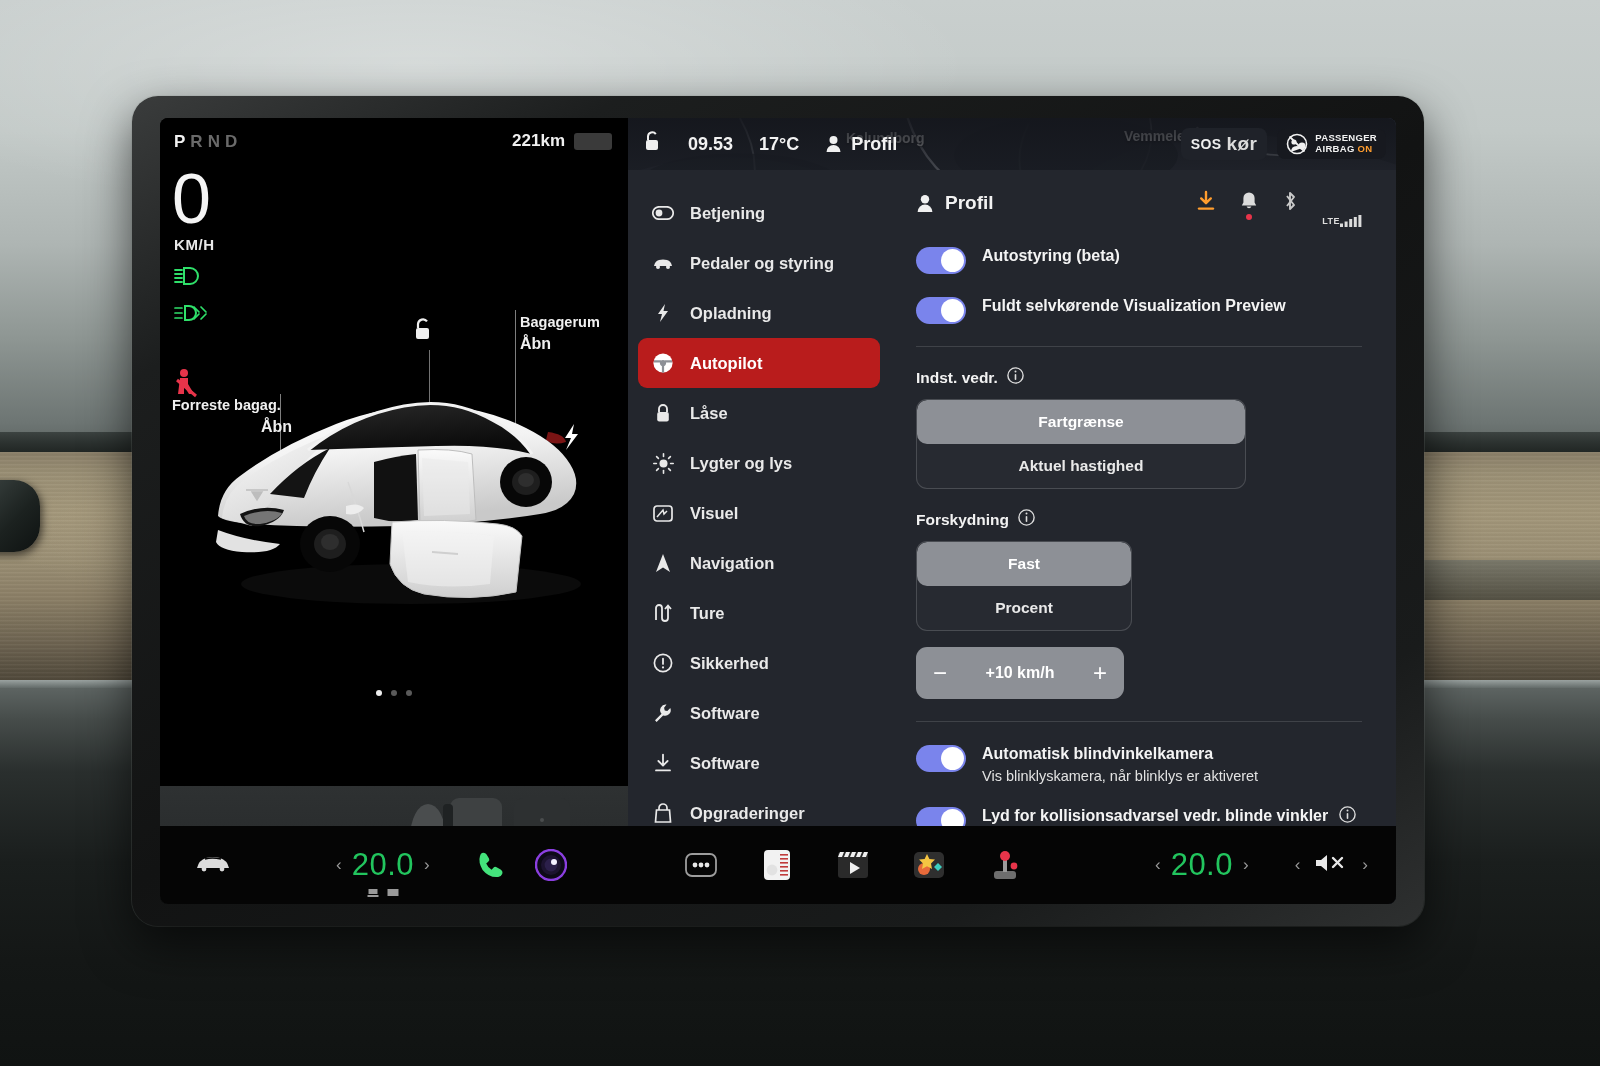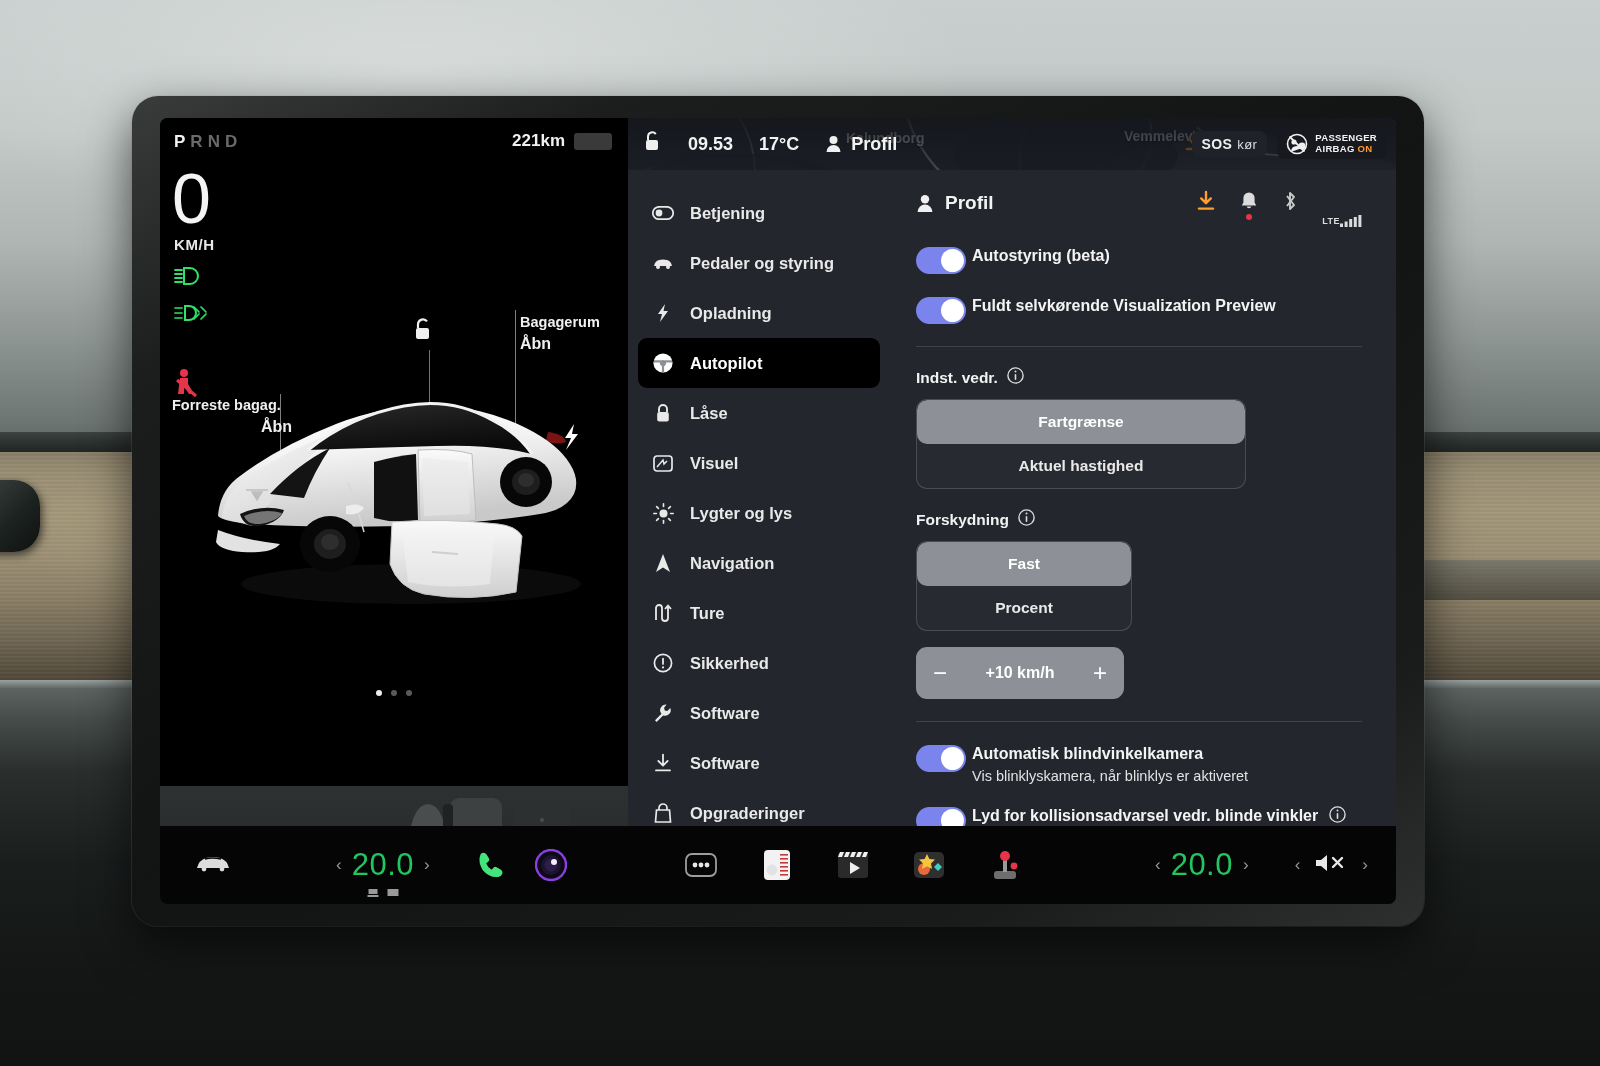--- a/index.html
+++ b/index.html
@@ -169,21 +169,21 @@
   .sb-left { display:flex; align-items:center; gap:26px; }
   .sb-time { color:#f2f2f2; font-size:18px; font-weight:700; }
   .sb-temp { color:#f2f2f2; font-size:18px; font-weight:700; }
   .sb-profile { display:flex; align-items:center; gap:9px; color:#f2f2f2; font-size:18px; font-weight:700; }
   .sb-right { margin-left:auto; display:flex; align-items:center; gap:10px; }
   .sos-btn {
     background:#1f2229; border-radius:8px; padding:5px 10px;
     color:#f0f0f0; font-size:14px; font-weight:800; letter-spacing:0.4px;
     display:flex; align-items:center; gap:5px;
   }
-  .sos-btn .kor { font-weight:400; font-size:13px; color:#dcdcdc; }
+  .sos-btn .kor { font-weight:700; font-size:19px; color:#dcdcdc; }
   .airbag {
     background:#17191f; border-radius:8px; padding:4px 9px;
     display:flex; align-items:center; gap:7px;
   }
   .airbag-txt { font-size:9.5px; font-weight:800; line-height:1.15; color:#f2f2f2; letter-spacing:0.3px; }
   .airbag-txt .on { color:#ff9d2e; }
 
   .map-label {
     position:absolute; color:#e8e8e8; font-size:14px; font-weight:600;
     text-shadow: 0 1px 3px rgba(0,0,0,0.85); z-index: 5;
@@ -197,33 +197,33 @@
   }
   .nav {
     width: 262px; flex:none; padding: 18px 10px 0 10px; overflow:hidden;
   }
   .nav-item {
     display:flex; align-items:center; gap:16px;
     height: 50px; padding: 0 14px; border-radius: 9px;
     color:#e9e9e9; font-size:16.5px; font-weight:600;
     margin-bottom: 0;
   }
-  .nav-item.active { background:#000000; color:#fff;text-align:center; }
+  .nav-item.active { background:#b91c1c; color:#fff;text-align:center; }
   .nav-ico { width:22px; display:flex; justify-content:center; align-items:center; flex:none; }
 
   .panel { flex:1; padding: 12px 34px 0 26px; position:relative; overflow:hidden; }
   .panel-head { display:flex; align-items:center; height: 42px; }
   .panel-title { display:flex; align-items:center; gap:11px; color:#f2f2f2; font-size:19px; font-weight:700; }
   .panel-icons { margin-left:auto; display:flex; align-items:center; gap:24px; }
   .bell-wrap { position:relative; }
   .bell-dot { position:absolute; left:50%; transform:translateX(-50%); bottom:-5px; width:6px; height:6px; border-radius:50%; background:#e8344a; }
   .lte-wrap { display:flex; flex-direction:row; align-items:flex-end;margin-top:36px; }
   .lte-txt { font-size:9px; font-weight:800; color:#dedede; letter-spacing:0.5px; line-height:1; margin-bottom:1px; }
 
-  .row-toggle { display:flex; align-items:flex-start; gap:6px; margin-top: 22px; }
+  .row-toggle { display:flex; align-items:flex-start; gap:16px; margin-top: 22px; }
   .toggle {
     width: 50px; height: 27px; border-radius: 14px; background:#7a84ec; position:relative; flex:none;
     margin-top: 1px;
   }
   .toggle .knob2 { position:absolute; right:2px; top:2px; width:23px; height:23px; border-radius:50%; background:#fff; }
   .row-label { color:#f4f4f4; font-size:16px; font-weight:700; line-height:1.3; }
   .row-sub { color:#e2e2e2; font-size:14.5px; font-weight:500; margin-top:3px; }
   .row-inline { display:flex; align-items:center; gap:11px; }
 
   .divider { height:1px; background:rgba(255,255,255,0.13); margin: 22px 0 0 0; }
@@ -579,45 +579,45 @@
               <svg width="16" height="20" viewBox="0 0 16 20">
                     <path d="M4 9 V6 a4 4 0 0 1 8 0 v3" fill="none" stroke="#e9e9e9" stroke-width="1.9"></path>
                     <rect x="2.2" y="9" width="11.6" height="9.5" rx="2" fill="#e9e9e9"></rect>
                   </svg>
             </span>
             <span>Låse</span>
           </div>
 
           <div class="nav-item">
             <span class="nav-ico">
-              <svg width="20" height="17" viewBox="0 0 20 17">
-                    <rect x="1" y="1" width="18" height="15" rx="3" fill="none" stroke="#e9e9e9" stroke-width="1.7"></rect>
-                    <path d="M4 12 L10 5 L11 9 L14 6" stroke="#e9e9e9" stroke-width="1.5" fill="none"></path>
-                  </svg>
-            </span>
-            <span>Visuel</span>
-          </div>
-
-          <div class="nav-item">
-            <span class="nav-ico">
               <svg width="21" height="21" viewBox="0 0 21 21">
                     <circle cx="10.5" cy="10.5" r="4" fill="#e9e9e9"></circle>
                     <g stroke="#e9e9e9" stroke-width="1.6" stroke-linecap="round">
                       <line x1="10.5" y1="0.8" x2="10.5" y2="3.4"></line>
                       <line x1="10.5" y1="17.6" x2="10.5" y2="20.2"></line>
                       <line x1="0.8" y1="10.5" x2="3.4" y2="10.5"></line>
                       <line x1="17.6" y1="10.5" x2="20.2" y2="10.5"></line>
                       <line x1="3.6" y1="3.6" x2="5.4" y2="5.4"></line>
                       <line x1="15.6" y1="15.6" x2="17.4" y2="17.4"></line>
                       <line x1="17.4" y1="3.6" x2="15.6" y2="5.4"></line>
                       <line x1="5.4" y1="15.6" x2="3.6" y2="17.4"></line>
                     </g>
                   </svg>
             </span>
             <span>Lygter og lys</span>
+          </div>
+
+          <div class="nav-item">
+            <span class="nav-ico">
+              <svg width="20" height="17" viewBox="0 0 20 17">
+                    <rect x="1" y="1" width="18" height="15" rx="3" fill="none" stroke="#e9e9e9" stroke-width="1.7"></rect>
+                    <path d="M4 12 L10 5 L11 9 L14 6" stroke="#e9e9e9" stroke-width="1.5" fill="none"></path>
+                  </svg>
+            </span>
+            <span>Visuel</span>
           </div>
 
           <div class="nav-item">
             <span class="nav-ico">
               <svg width="16" height="20" viewBox="0 0 16 20">
                     <path d="M8 1 L15 19 L8 14.5 L1 19 Z" fill="#e9e9e9"></path>
                   </svg>
             </span>
             <span>Navigation</span>
           </div>

